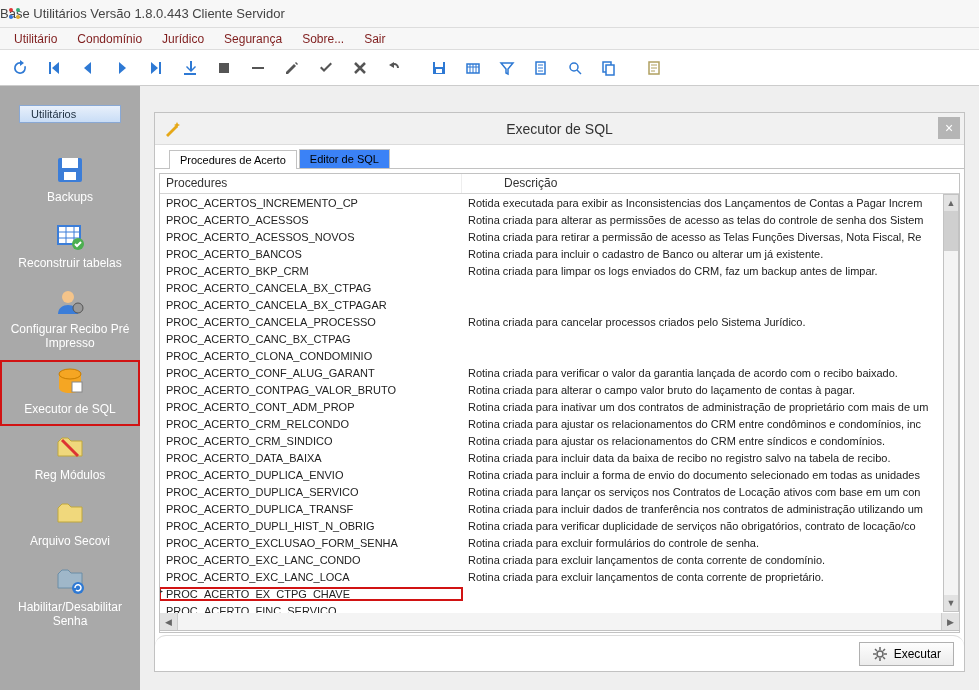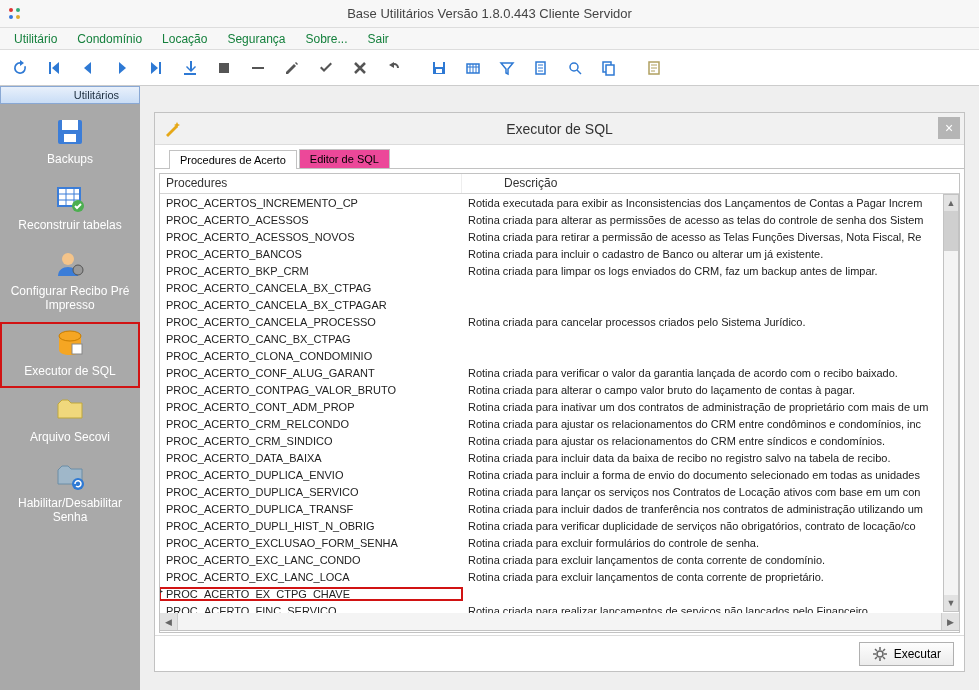--- a/index.html
+++ b/index.html
@@ -1,47 +1,47 @@
 <!DOCTYPE html>
 <html><head>
 <meta charset="utf-8">
 <style>
 * { box-sizing: border-box; margin: 0; padding: 0; font-family: "Segoe UI", Tahoma, sans-serif; font-size: 12px; }
 body { width: 979px; height: 690px; background: #f0f0f0; overflow: hidden; }
 
-.titlebar { height: 28px; background: #f7f7f7; border-bottom: 1px solid #ddd; display: flex; align-items: center; justify-content: center; position: relative; }
+.titlebar { height: 28px; background: #f7f7f7; border-bottom: 1px solid #ddd; display: flex; align-items: center; position: relative; }
 .titlebar .icon-holder { position: absolute; left: 6px; top: 5px; width: 18px; height: 18px; }
 .titlebar .title { font-size: 13px; color: #444; }
 
 .menubar { height: 22px; background: #f7f7f7; border-bottom: 1px solid #ddd; display: flex; align-items: center; padding: 0 6px; gap: 4px; }
-.menu-item { padding: 2px 8px; color: #15803d; cursor: default; }
+.menu-item { padding: 2px 8px; color: #7f1d1d; cursor: default; }
 
 .toolbar { height: 36px; background: #fff; border-bottom: 1px solid #ccc; display: flex; align-items: center; padding: 0 8px; gap: 10px; }
 .tb-btn { width: 24px; height: 24px; display: flex; align-items: center; justify-content: center; cursor: default; }
 .tb-sep { width: 1px; height: 22px; }
 
 .content { display: flex; height: calc(100% - 86px); }
 
 .sidebar { width: 140px; background: #a9a9a9; display: flex; flex-direction: column; }
-.sidebar-header { background: linear-gradient(#e8f0fb, #c9ddf6); border: 1px solid #89a8d4; margin: 0; padding: 2px 20px; text-align: right; font-size: 11px; color: #234; }
+.sidebar-header { background: linear-gradient(#e8f0fb, #c9ddf6); border: 1px solid #89a8d4; margin: 19px; padding: 2px 11px; text-align: left; font-size: 11px; color: #234; }
 .sidebar-items { flex: 1; overflow: auto; padding-top: 6px; }
 .sidebar-item { display: flex; flex-direction: column; align-items: center; padding: 6px 4px 10px; color: #fff; font-size: 11px; text-align: center; cursor: default; position: relative; }
 .sidebar-item.highlighted { outline: 2px solid #d11313; outline-offset: -2px; }
 .sidebar-icon { width: 32px; height: 32px; margin-bottom: 4px; display: flex; align-items: center; justify-content: center; }
 
 .main { flex: 1; background: #efefef; position: relative; padding: 26px 14px 0 14px; }
 
 .panel { background: #fff; border: 1px solid #c2c2c2; height: 560px; display: flex; flex-direction: column; }
 .panel-title { height: 32px; background: #f1f1f1; border-bottom: 1px solid #dcdcdc; display: flex; align-items: center; position: relative; }
 .panel-title .wand { position: absolute; left: 8px; top: 7px; }
 .panel-title .txt { flex: 1; text-align: center; font-size: 14px; color: #333; }
 .panel-title .close { position: absolute; right: 4px; top: 4px; width: 22px; height: 22px; background: #b5b5b5; color: #fff; display: flex; align-items: center; justify-content: center; font-size: 14px; cursor: default; }
 
 .tabbar { height: 24px; display: flex; align-items: flex-end; padding-left: 14px; border-bottom: 1px solid #c2c2c2; }
-.tab { padding: 3px 10px; border: 1px solid #c2c2c2; border-bottom: none; margin-right: 2px; background: #ec4899; font-size: 11px; cursor: default; }
+.tab { padding: 3px 10px; border: 1px solid #c2c2c2; border-bottom: none; margin-right: 2px; background: #3b82f6; font-size: 11px; cursor: default; }
 .tab.active { background: #fff; position: relative; top: 1px; }
 
 .grid-wrap { flex: 1; position: relative; overflow: hidden; padding: 4px 4px 0 4px; }
 .grid { border: 1px solid #c2c2c2; height: 460px; overflow: hidden; position: relative; }
 .grid-header { display: flex; background: #fff; border-bottom: 1px solid #d4d4d4; height: 20px; }
 .gh { padding: 2px 6px; font-size: 12px; color: #333; }
 .gh.proc { width: 302px; border-right: 1px solid #eee; }
 .gh.desc { flex: 1; margin-left: 36px; }
 .grid-body { overflow: hidden; height: 438px; }
 .grid-row { display: flex; height: 17px; align-items: center; }
@@ -55,21 +55,21 @@
 .grid-footer { position: absolute; bottom: 4px; left: 4px; right: 4px; height: 18px; border: 1px solid #c2c2c2; border-top: none; background: #f4f4f4; display: flex; }
 .hscroll-left, .hscroll-right { width: 18px; background: #e2e2e2; border-right: 1px solid #ccc; display: flex; align-items:center; justify-content:center; font-size:9px; color:#666; }
 .hscroll-right { border-right: none; border-left: 1px solid #ccc; }
 .hscroll-track { flex: 1; }
 
 .vscroll { position: absolute; right: 5px; top: 25px; bottom: 23px; width: 16px; background: #f4f4f4; border: 1px solid #c2c2c2; display:flex; flex-direction:column; }
 .vs-btn { height: 16px; background: #e2e2e2; display:flex; align-items:center; justify-content:center; font-size:9px; color:#666; }
 .vs-track { flex:1; position:relative; }
 .vs-thumb { position:absolute; top:0; left:0; right:0; height:40px; background:#cfcfcf; }
 
-.panel-footer { height: 36px; border-top: 1px solid #dcdcdc; display: flex; align-items: center; justify-content: flex-end; padding: 0 10px; }
+.panel-footer { height: 36px; border-top: 1px solid #dcdcdc; display: flex; align-items: center; justify-content: flex-end; padding: 0 10px; border-radius: 11px; }
 .exec-btn { display: flex; align-items: center; gap: 6px; padding: 3px 12px; border: 1px solid #b0b0b0; background: linear-gradient(#fdfdfd,#ececec); cursor: default; font-size: 12px; }
 
 svg { display: block; }
 </style>
 </head>
 <body>
 
 <div class="titlebar">
   <span class="icon-holder">
     <svg width="18" height="18">
@@ -78,21 +78,21 @@
         <circle cx="5" cy="12" r="2" fill="#37d"></circle>
         <circle cx="12" cy="12" r="2" fill="#da3"></circle>
       </svg>
   </span>
   <span class="title">Base Utilitários Versão 1.8.0.443 Cliente Servidor</span>
 </div>
 
 <div class="menubar">
   <span class="menu-item">Utilitário</span>
   <span class="menu-item">Condomínio</span>
-  <span class="menu-item">Locação</span>
+  <span class="menu-item">Jurídico</span>
   <span class="menu-item">Segurança</span>
   <span class="menu-item">Sobre...</span>
   <span class="menu-item">Sair</span>
 </div>
 
 <div class="toolbar">
   <div class="tb-btn">
       <svg width="18" height="18">
         <path d="M9 3a6 6 0 1 0 5.7 4.1l-1.6.5A4.3 4.3 0 1 1 9 4.7V7l4-3-4-3v2z" fill="#2e79d4"></path>
       </svg>
@@ -236,20 +236,29 @@
         <div class="sidebar-item highlighted">
           <div class="sidebar-icon">
             <svg width="32" height="32">
               <ellipse cx="16" cy="8" rx="11" ry="5" fill="#f5a623"></ellipse>
               <path d="M5 8v14c0 3 5 5 11 5s11-2 11-5V8" fill="#f5a623"></path>
               <ellipse cx="16" cy="8" rx="11" ry="5" fill="none" stroke="#c77c00" stroke-width="1"></ellipse>
               <rect x="18" y="16" width="10" height="10" fill="#fff" stroke="#888"></rect>
             </svg>
           </div>
           <span>Executor de SQL</span>
+        </div>
+        <div class="sidebar-item">
+          <div class="sidebar-icon">
+            <svg width="32" height="32">
+              <path d="M4 10l4-4h6l3 3h11v15H4z" fill="#f0d87c" stroke="#bfa73c"></path>
+              <path d="M8 8l16 16" stroke="#d33" stroke-width="3"></path>
+            </svg>
+          </div>
+          <span>Reg Módulos</span>
         </div>
         <div class="sidebar-item">
           <div class="sidebar-icon">
             <svg width="32" height="32">
               <path d="M4 10l4-4h6l3 3h11v15H4z" fill="#f0d87c" stroke="#bfa73c"></path>
             </svg>
           </div>
           <span>Arquivo Secovi</span>
         </div>
         <div class="sidebar-item">
@@ -379,21 +388,20 @@
               <div class="grid-row">
                 <div class="gc proc">PROC_ACERTO_EXC_LANC_LOCA</div>
                 <div class="gc desc">Rotina criada para excluir lançamentos de conta corrente de proprietário.</div>
               </div>
               <div class="grid-row selected">
                 <div class="gc proc">PROC_ACERTO_EX_CTPG_CHAVE</div>
                 <div class="gc desc"></div>
               </div>
               <div class="grid-row">
                 <div class="gc proc">PROC_ACERTO_FINC_SERVICO</div>
-                <div class="gc desc">Rotina criada para realizar lançamentos de serviços não lançados pelo Financeiro.</div>
               </div>
             </div>
         </div>
         <div class="vscroll">
           <div class="vs-btn">▲</div>
           <div class="vs-track">
               <div class="vs-thumb"></div>
             </div>
           <div class="vs-btn">▼</div>
         </div>

